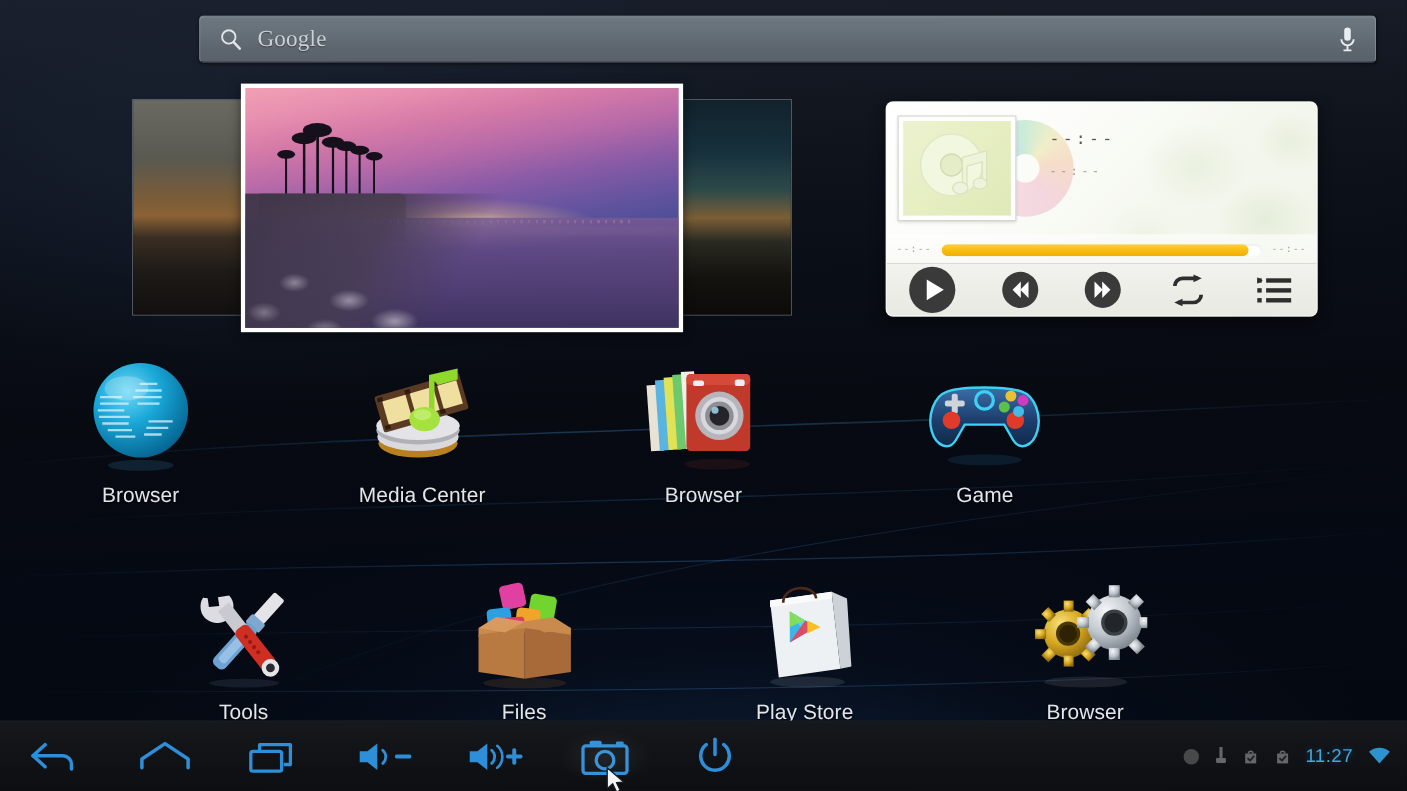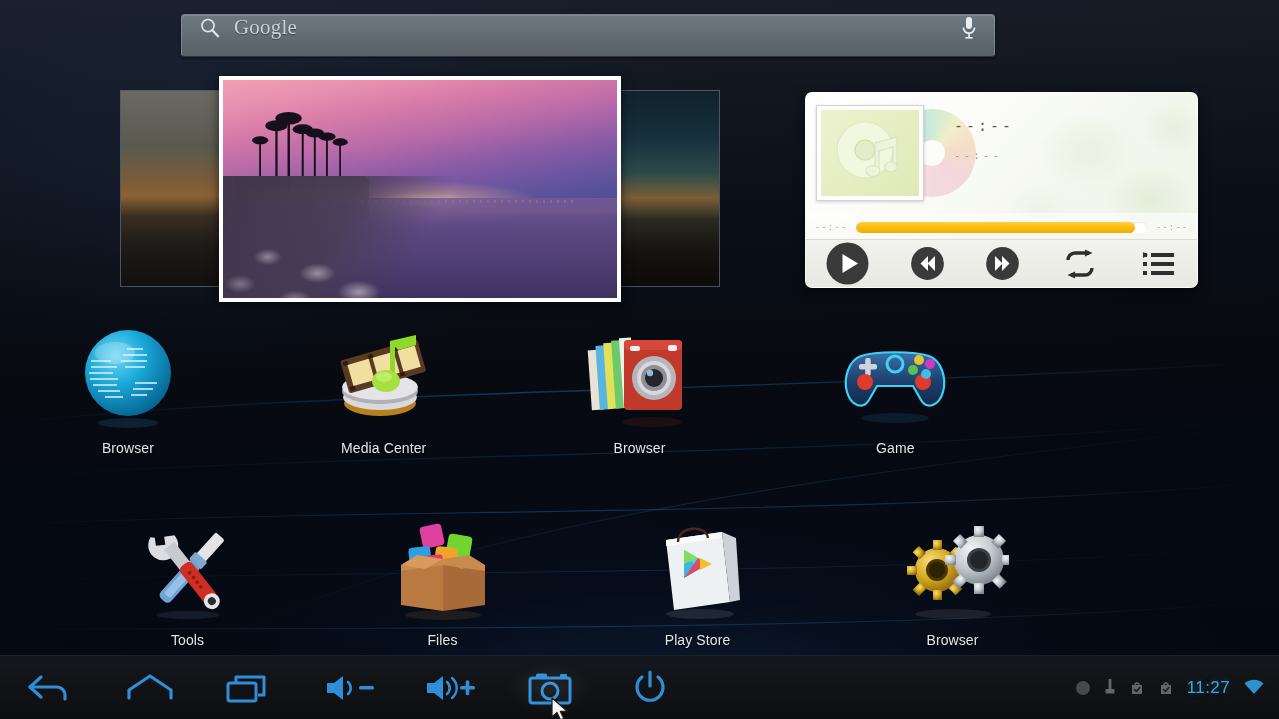--- a/index.html
+++ b/index.html
@@ -29,28 +29,28 @@
     left: 0; top: 330px;
     width: 1279px; height: 340px;
     pointer-events: none;
     opacity: .85;
   }
 
   
   .searchbar {
     position: absolute;
     left: 181px; top: 14px;
-    width: 814px; height: 43px;
+    width: 1070px; height: 43px;
     border-radius: 4px;
     background: linear-gradient(180deg, #6e7880 0%, #656f78 40%, #5d666f 70%, #59626b 100%);
     border: 1px solid rgba(150,162,172,0.55);
     border-bottom-color: rgba(30,38,46,0.8);
     box-shadow: 0 1px 3px rgba(0,0,0,0.55), inset 0 1px 0 rgba(255,255,255,0.13);
     display: flex;
-    align-items: flex-start;
+    align-items: center;
     padding: 0 14px 0 16px;
     gap: 26px;
   }
   .search-left { display: flex; align-items: center; gap: 12px; }
   .search-q { width: 24px; height: 24px; display: block; }
   .search-logo {
     font-family: "Liberation Serif", serif;
     font-size: 21px;
     color: #d4dade;
     letter-spacing: .2px;
@@ -235,36 +235,36 @@
   }
   .ctl-play { width: 84px; }
   .ctl-prev, .ctl-next { width: 76px; }
   .ctl-rep  { width: 78px; }
   .ctl-list { width: 79px; }
 
   
   .app-grid { position: absolute; left: 0; top: 322px; width: 1279px; }
   .app-row { display: flex; }
   .app-row.r1 > .app { width: 255.8px; }
-  .app-row.r2 { padding-left: 60px; }
+  .app-row.r2 { padding-left: 94px; }
   .app-row.r2 > .app { width: 255px; }
   .app {
     display: flex; flex-direction: column;
     align-items: center;
     cursor: pointer;
   }
   .app-icon {
     width: 112px; height: 112px;
     display: flex; align-items: center; justify-content: center;
     position: relative;
   }
   .app-label {
     margin-top: 6px;
     color: #e2e6ea;
-    font-size: 14px;
+    font-size: 19px;
     text-shadow: 0 1px 2px rgba(0,0,0,0.85);
     letter-spacing: .1px;
   }
   .app-row.r2 { margin-top: 58px; }
 
   
   .sysbar {
     position: absolute; left: 0; bottom: 0;
     width: 1279px; height: 64px;
     background: linear-gradient(180deg, #15181c 0%, #111317 45%, #0c0e11 100%);

